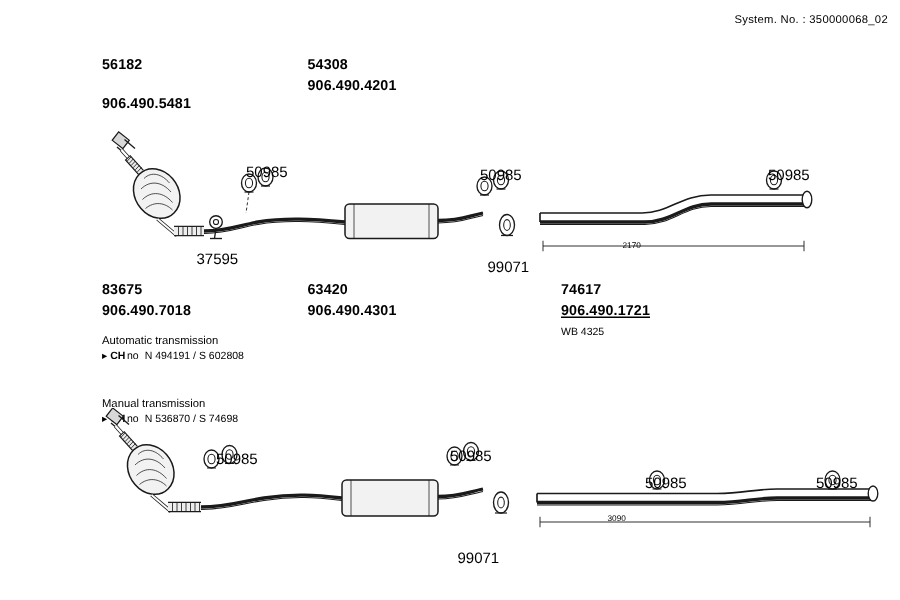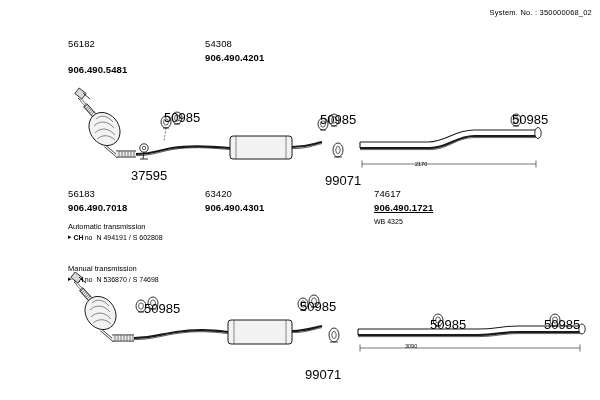--- a/index.html
+++ b/index.html
@@ -32,30 +32,30 @@
     padding-left: 28px;
   }
   .lbl-bold {
     font-size: 9.5px;
     font-weight: bold;
     white-space: nowrap;
     letter-spacing: 0.1px;
   }
   .lbl-num {
     font-size: 9.5px;
-    font-weight: normal;
+    font-weight: bold;
     white-space: nowrap;
     letter-spacing: 0.1px;
   }
   .lbl-small {
     font-size: 7px;
     white-space: nowrap;
   }
   .lbl-clip {
-    font-size: 13px;
+    font-size: 10px;
     white-space: nowrap;
   }
   .note-title {
     font-size: 7.5px;
     white-space: nowrap;
   }
   .note-line {
     font-size: 7px;
     white-space: nowrap;
   }
@@ -218,21 +218,21 @@
   <div class="abs dim" style="left:415px; top:161px;">2170</div>
 
   <div class="abs lbl-clip" style="left:164px; top:110px;">50985</div>
   <div class="abs lbl-clip" style="left:320px; top:112px;">50985</div>
   <div class="abs lbl-clip" style="left:512px; top:112px;">50985</div>
 
   <div class="abs lbl-clip" style="left:131px; top:168px;">37595</div>
   <div class="abs lbl-clip" style="left:325px; top:173px;">99071</div>
 
   <div class="abs" style="left:68px; top:188px;">
-    <div class="lbl-num">56183</div>
+    <div class="lbl-num">83675</div>
     <div class="lbl-bold" style="margin-top:3px;">906.490.7018</div>
   </div>
 
   <div class="abs" style="left:205px; top:188px;">
     <div class="lbl-num">63420</div>
     <div class="lbl-bold" style="margin-top:3px;">906.490.4301</div>
   </div>
 
   <div class="abs" style="left:374px; top:188px;">
     <div class="lbl-num">74617</div>

